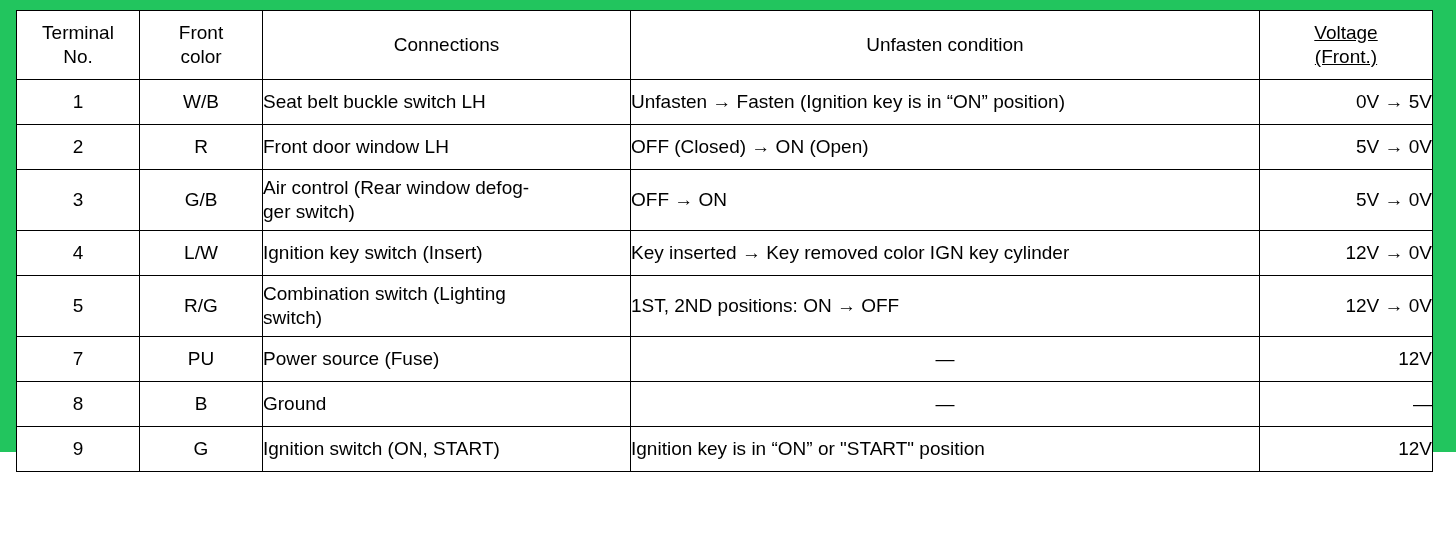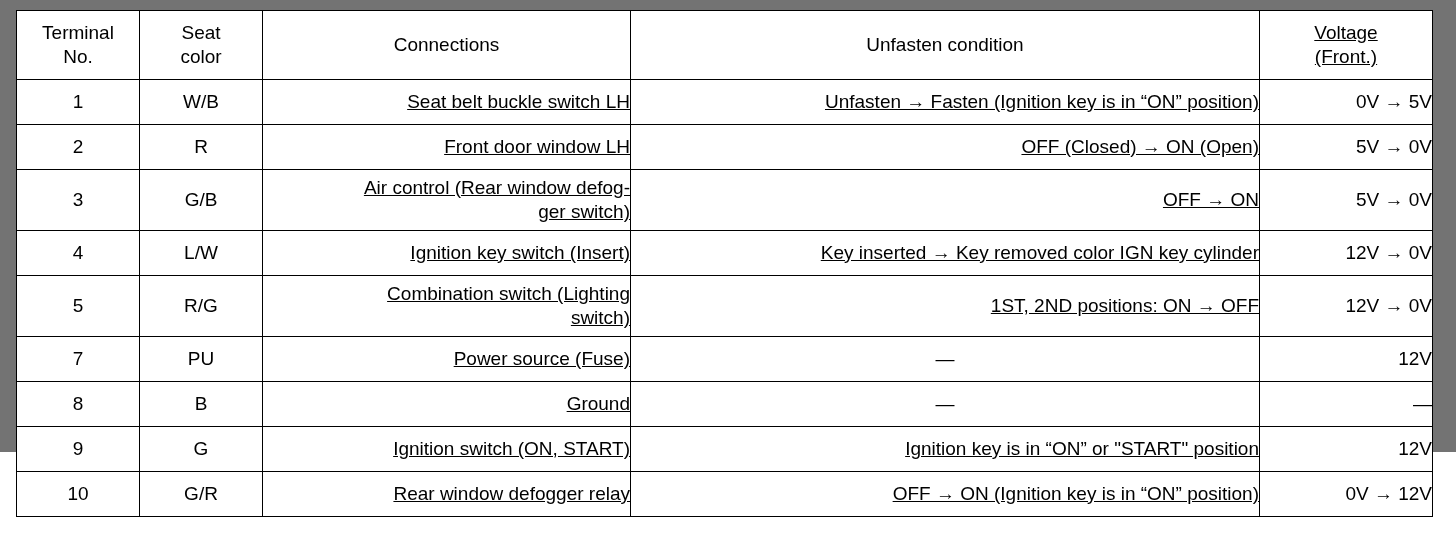--- a/index.html
+++ b/index.html
@@ -12,21 +12,21 @@
     height: 544px;
     font-family: "Liberation Sans", sans-serif;
     color: #000000;
     overflow: hidden;
   }
 
   #sheet {
     position: relative;
     width: 1456px;
     height: 452px;
-    background: #737373;
+    background: #22c55e;
   }
 
   
   #pin-table {
     position: absolute;
     left: 16px;
     top: 10px;
     width: 1416px;
     border-collapse: collapse;
     table-layout: fixed;
@@ -59,21 +59,21 @@
     text-align: center;
     padding: 4px 6px;
   }
   thead th .hdr-line { display: block; white-space: nowrap; }
 
   
   tbody td { height: 44px; }
   tbody tr.tall td { height: 60px; }
 
   .c-center { text-align: center; padding: 4px 6px; }
-  .c-left   { text-align: right;   padding: 4px 12px; text-decoration: underline; }
+  .c-left   { text-align: left;   padding: 4px 12px; }
   .c-dash   { text-align: center; padding: 4px 6px; }
 
   
   
   #pin-table { border: 0; }
 
   tr.hdr-row th { border-top: 4px solid #000; border-bottom: 4px solid #000; }
   tr.hdr-row th.first { border-left: 3px solid #000; }
   tr.hdr-row th.last  { border-right: 3px solid #000; text-decoration: underline; }
 
@@ -103,21 +103,21 @@
       <col class="col-volt">
     </colgroup>
 
     <thead>
       <tr class="hdr-row">
         <th class="first v-thin-right">
           <span class="hdr-line">Terminal</span>
           <span class="hdr-line">No.</span>
         </th>
         <th class="v-thick-right">
-          <span class="hdr-line">Seat</span>
+          <span class="hdr-line">Front</span>
           <span class="hdr-line">color</span>
         </th>
         <th class="v-thick-right">
           <span class="hdr-line">Connections</span>
         </th>
         <th class="v-thick-right">
           <span class="hdr-line">Unfasten condition</span>
         </th>
         <th class="last">
           <span class="hdr-line">Voltage</span>
@@ -187,24 +187,17 @@
       </tr>
 
       <tr class="sep-thin">
         <td class="first v-thin-right c-center">9</td>
         <td class="v-thick-right c-center">G</td>
         <td class="v-thick-right c-left">Ignition switch (ON, START)</td>
         <td class="v-thick-right c-left">Ignition key is in “ON” or "START" position</td>
         <td class="last c-center">12V</td>
       </tr>
 
-      <tr class="last-row">
-        <td class="first v-thin-right c-center">10</td>
-        <td class="v-thick-right c-center">G/R</td>
-        <td class="v-thick-right c-left">Rear window defogger relay</td>
-        <td class="v-thick-right c-left">OFF → ON (Ignition key is in “ON” position)</td>
-        <td class="last c-center">0V → 12V</td>
-      </tr>
 
     </tbody>
   </table>
 
 </div>
 
 </body></html>

